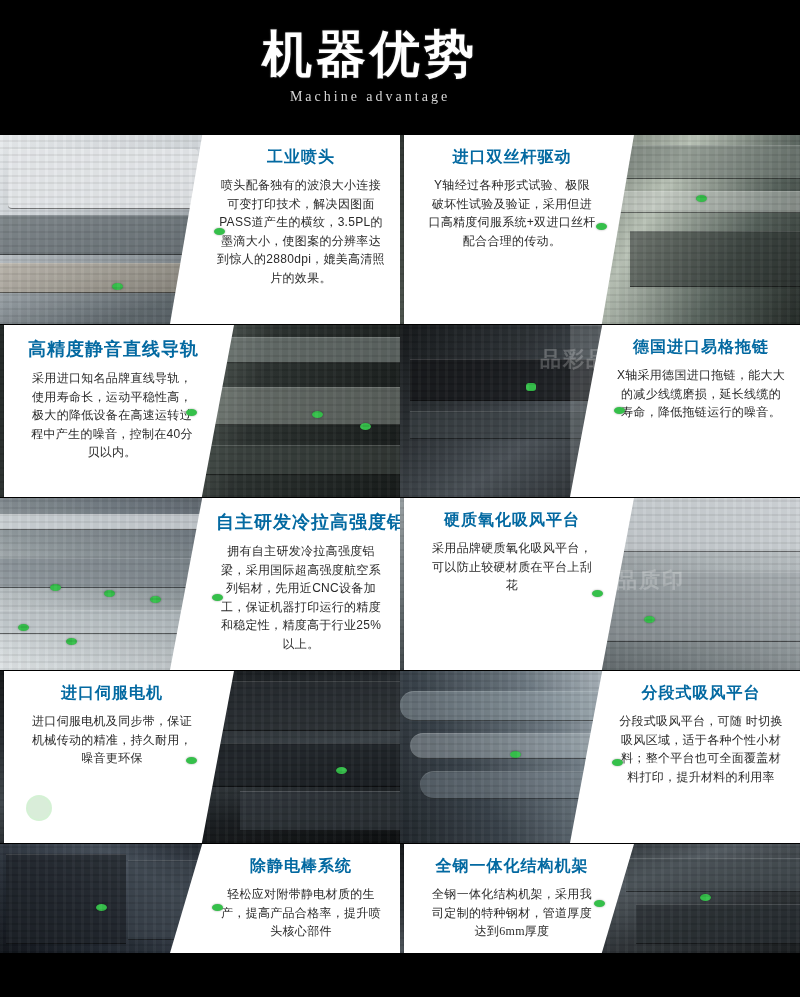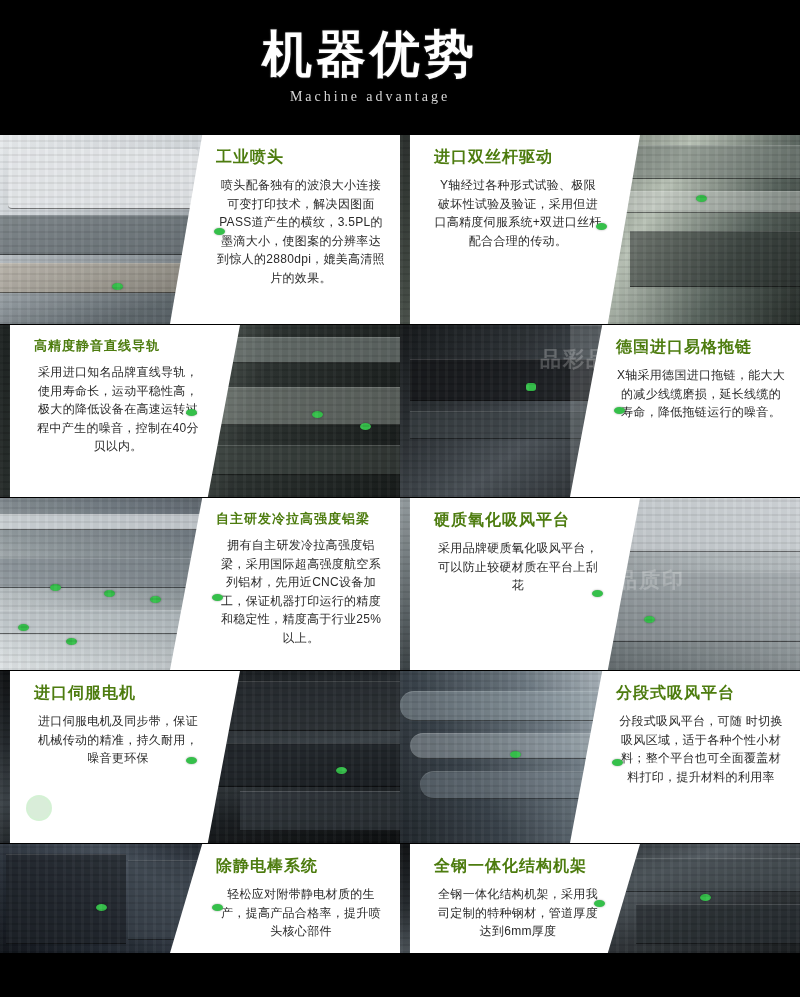--- a/index.html
+++ b/index.html
@@ -45,21 +45,21 @@
   
   .row {
     position: relative;
     width: 800px;
     height: 173px;
     overflow: hidden;
     background: #0a0a0a;
     border-top: 1px solid #000;
   }
   .row.r1 { height: 190px; }
-  .row.r5 { height: 110px; }
+  .row.r5 { height: 110px; font-family: Liberation Serif, serif; }
 
   .half {
     position: absolute;
     top: 0;
     width: 400px;
     height: 100%;
     overflow: hidden;
   }
   .half.left  { left: 0; }
   .half.right { left: 400px; }
@@ -118,40 +118,41 @@
   .panel {
     position: absolute;
     top: 0;
     height: 100%;
     width: 230px;
     background: #ffffff;
     color: #111;
     padding: 12px 16px 10px 24px;
   }
   .panel.pl {
-    left: 10px;
+    left: 4px;
     clip-path: polygon(0 0, 100% 0, 86% 100%, 0 100%);
     padding-right: 38px;
   }
   .panel.pr {
     right: 0;
     clip-path: polygon(14% 0, 100% 0, 100% 100%, 0 100%);
     padding-left: 46px;
     padding-right: 14px;
   }
 
   .p-title {
     font-size: 16px;
     font-weight: bold;
-    color: #4d7c0f;
+    color: #0369a1;
     letter-spacing: 1px;
     margin-bottom: 8px;
     white-space: nowrap;
-  }
-  .p-title.sm { font-size: 13px; }
+    text-align: center;
+  }
+  .p-title.sm { font-size: 18px; }
   .p-body {
     font-size: 12px;
     line-height: 1.55;
     color: #2a2a2a;
     letter-spacing: .3px;
     text-align: center;
   }
 
   
   .dot {

